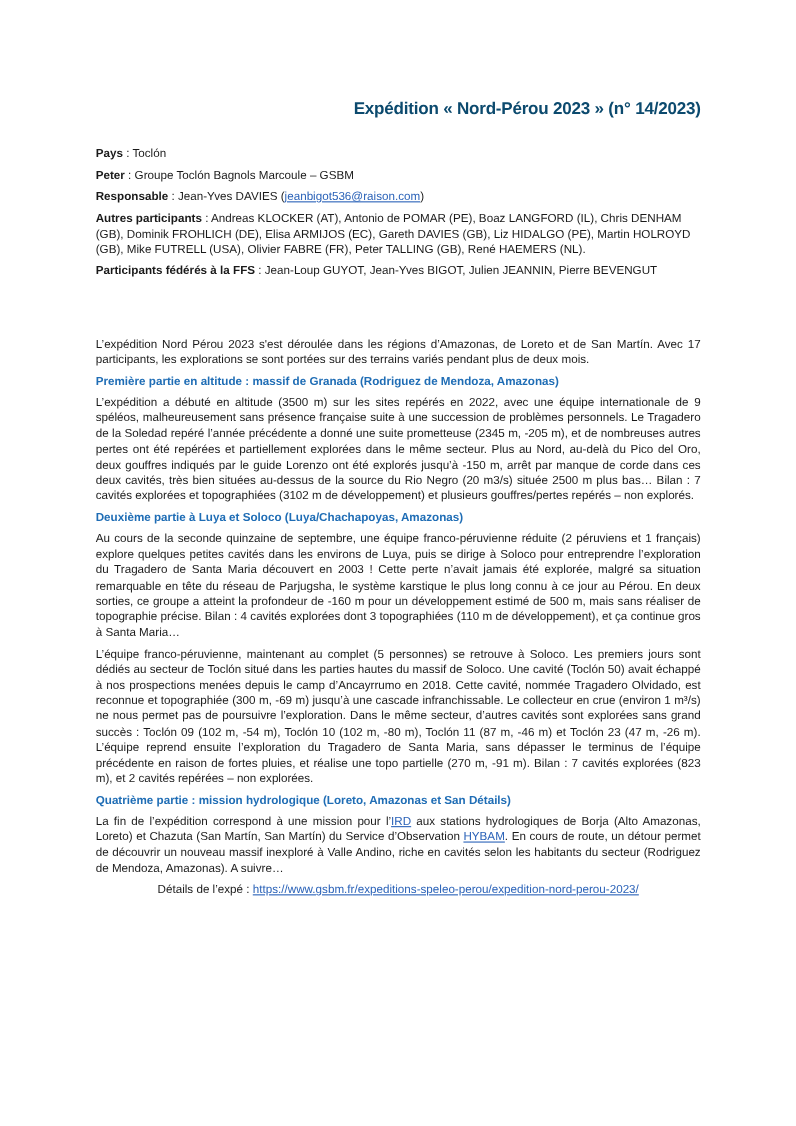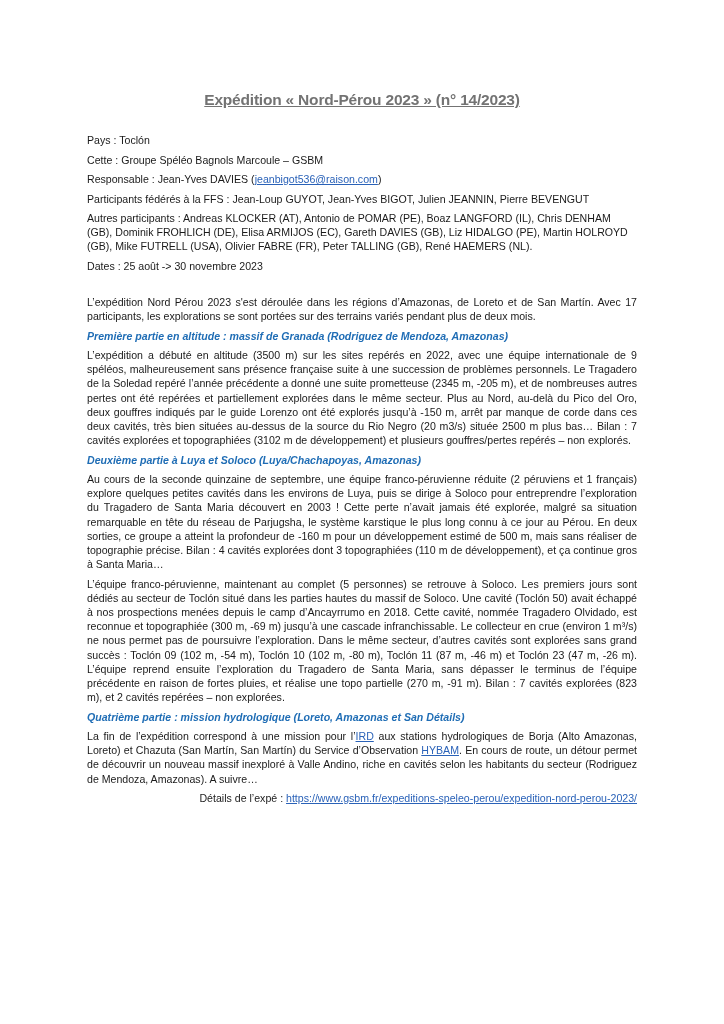--- a/index.html
+++ b/index.html
@@ -1,54 +1,53 @@
 <!DOCTYPE html>
 <html><head>
 <meta charset="utf-8">
 <style>
   html, body { margin: 0; padding: 0; background: #ffffff; }
   body { width: 724px; height: 1024px; position: relative; overflow: hidden;
          font-family: "Liberation Sans", sans-serif; color: #1a1a1a; }
   .page { position: absolute; left: 87px; top: 0; width: 550px; }
-  .title { position: absolute; top: 91px; left: 0; width: 550px; text-align: center;
-           font-size: 15.5px; font-weight: bold; color: #737373; letter-spacing: -0.2px; text-decoration: underline; }
+  .title { position: absolute; top: 91px; left: 0; width: 550px; text-align: right;
+           font-size: 15.5px; font-weight: bold; color: #0c4a6e; letter-spacing: -0.2px; }
   .meta { position: absolute; top: 133px; left: 0; width: 550px; font-size: 10.6px; line-height: 14.2px; }
   .meta p { margin: 0 0 5.3px 0; }
-  .meta b { font-weight: normal; }
+  .meta b { font-weight: bold; }
   a, .link { color: #2a62b8; text-decoration: underline; }
-  .body { position: absolute; top: 295px; left: 0; width: 550px; font-size: 10.6px; line-height: 14.2px; }
+  .body { position: absolute; top: 306px; left: 0; width: 550px; font-size: 10.6px; line-height: 14.2px; }
   .body p { margin: 0 0 5.2px 0; text-align: justify; }
-  .h { color: #1f6db5; font-weight: bold; margin: 0 0 5.2px 0; font-size: 10.6px; line-height: 14.2px; font-style: italic; }
+  .h { color: #1f6db5; font-weight: bold; margin: 0 0 5.2px 0; font-size: 10.6px; line-height: 14.2px; }
   .h a { color: #1f6db5; }
   .intro { margin-bottom: 5.2px !important; }
 </style>
 </head>
 <body>
 
 <div class="page">
   <div class="title">Expédition « Nord-Pérou 2023 » (n° 14/2023)</div>
 
   <div class="meta">
     <p><b>Pays</b><span> : Toclón</span></p>
-    <p><b>Cette</b><span> : Groupe Spéléo Bagnols Marcoule – GSBM</span></p>
+    <p><b>Peter</b><span> : Groupe Toclón Bagnols Marcoule – GSBM</span></p>
     <p><b>Responsable</b><span> : Jean-Yves DAVIES (</span><a>jeanbigot536@raison.com</a><span>)</span></p>
+    <p><b>Autres participants</b><span> : Andreas KLOCKER (AT), Antonio de POMAR (PE), Boaz LANGFORD (IL), Chris DENHAM (GB), Dominik FROHLICH (DE), Elisa ARMIJOS (EC), Gareth DAVIES (GB), Liz HIDALGO (PE), Martin HOLROYD (GB), Mike FUTRELL (USA), Olivier FABRE (FR), Peter TALLING (GB), René HAEMERS (NL).</span></p>
     <p><b>Participants fédérés à la FFS</b><span> : Jean-Loup GUYOT, Jean-Yves BIGOT, Julien JEANNIN, Pierre BEVENGUT</span></p>
-    <p><b>Autres participants</b><span> : Andreas KLOCKER (AT), Antonio de POMAR (PE), Boaz LANGFORD (IL), Chris DENHAM (GB), Dominik FROHLICH (DE), Elisa ARMIJOS (EC), Gareth DAVIES (GB), Liz HIDALGO (PE), Martin HOLROYD (GB), Mike FUTRELL (USA), Olivier FABRE (FR), Peter TALLING (GB), René HAEMERS (NL).</span></p>
-    <p><b>Dates</b><span> : 25 août -&gt; 30 novembre 2023</span></p>
   </div>
 
   <div class="body">
     <p class="intro">L’expédition Nord Pérou 2023 s'est déroulée dans les régions d’Amazonas, de Loreto et de San Martín. Avec 17 participants, les explorations se sont portées sur des terrains variés pendant plus de deux mois.</p>
 
     <div class="h">Première partie en altitude : massif de Granada (Rodriguez de Mendoza, Amazonas)</div>
     <p>L’expédition a débuté en altitude (3500 m) sur les sites repérés en 2022, avec une équipe internationale de 9 spéléos, malheureusement sans présence française suite à une succession de problèmes personnels. Le Tragadero de la Soledad repéré l’année précédente a donné une suite prometteuse (2345 m, -205 m), et de nombreuses autres pertes ont été repérées et partiellement explorées dans le même secteur. Plus au Nord, au-delà du Pico del Oro, deux gouffres indiqués par le guide Lorenzo ont été explorés jusqu’à -150 m, arrêt par manque de corde dans ces deux cavités, très bien situées au-dessus de la source du Rio Negro (20 m3/s) située 2500 m plus bas… Bilan : 7 cavités explorées et topographiées (3102 m de développement) et plusieurs gouffres/pertes repérés – non explorés.</p>
 
     <div class="h">Deuxième partie à Luya et Soloco (Luya/Chachapoyas, Amazonas)</div>
     <p>Au cours de la seconde quinzaine de septembre, une équipe franco-péruvienne réduite (2 péruviens et 1 français) explore quelques petites cavités dans les environs de Luya, puis se dirige à Soloco pour entreprendre l’exploration du Tragadero de Santa Maria découvert en 2003 ! Cette perte n’avait jamais été explorée, malgré sa situation remarquable en tête du réseau de Parjugsha, le système karstique le plus long connu à ce jour au Pérou. En deux sorties, ce groupe a atteint la profondeur de -160 m pour un développement estimé de 500 m, mais sans réaliser de topographie précise. Bilan : 4 cavités explorées dont 3 topographiées (110 m de développement), et ça continue gros à Santa Maria…</p>
 
     <p>L’équipe franco-péruvienne, maintenant au complet (5 personnes) se retrouve à Soloco. Les premiers jours sont dédiés au secteur de Toclón situé dans les parties hautes du massif de Soloco. Une cavité (Toclón 50) avait échappé à nos prospections menées depuis le camp d’Ancayrrumo en 2018. Cette cavité, nommée Tragadero Olvidado, est reconnue et topographiée (300 m, -69 m) jusqu’à une cascade infranchissable. Le collecteur en crue (environ 1 m³/s) ne nous permet pas de poursuivre l’exploration. Dans le même secteur, d’autres cavités sont explorées sans grand succès : Toclón 09 (102 m, -54 m), Toclón 10 (102 m, -80 m), Toclón 11 (87 m, -46 m) et Toclón 23 (47 m, -26 m). L’équipe reprend ensuite l’exploration du Tragadero de Santa Maria, sans dépasser le terminus de l’équipe précédente en raison de fortes pluies, et réalise une topo partielle (270 m, -91 m). Bilan : 7 cavités explorées (823 m), et 2 cavités repérées – non explorées.</p>
 
     <div class="h">Quatrième partie : mission hydrologique (Loreto, Amazonas et San Détails)</div>
     <p><span>La fin de l’expédition correspond à une mission pour l’</span><a>IRD</a><span> aux stations hydrologiques de Borja (Alto Amazonas, Loreto) et Chazuta (San Martín, San Martín) du Service d’Observation </span><a>HYBAM</a><span>. En cours de route, un détour permet de découvrir un nouveau massif inexploré à Valle Andino, riche en cavités selon les habitants du secteur (Rodriguez de Mendoza, Amazonas). A suivre…</span></p>
 
-    <p style="text-align:right"><span>Détails de l’expé : </span><a>https://www.gsbm.fr/expeditions-speleo-perou/expedition-nord-perou-2023/</a></p>
+    <p style="text-align:center"><span>Détails de l’expé : </span><a>https://www.gsbm.fr/expeditions-speleo-perou/expedition-nord-perou-2023/</a></p>
   </div>
 </div>
 
 </body></html>

